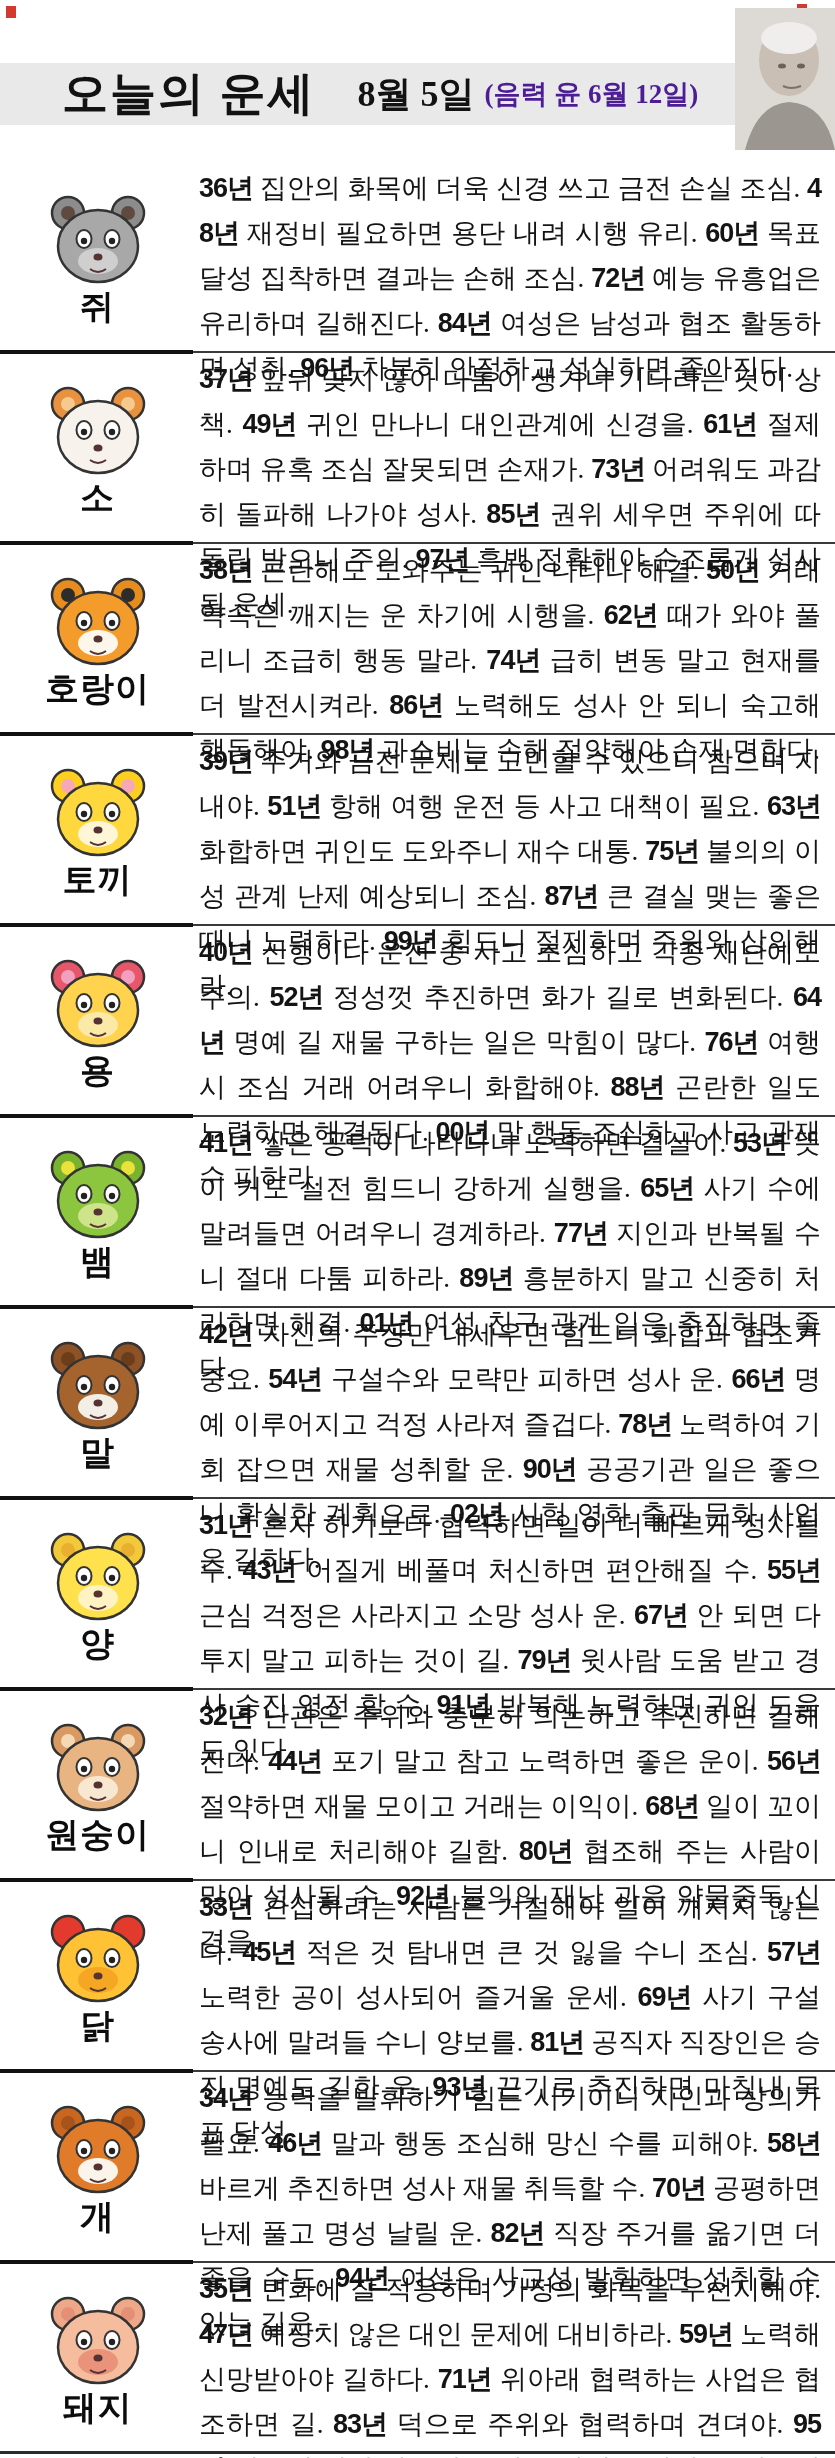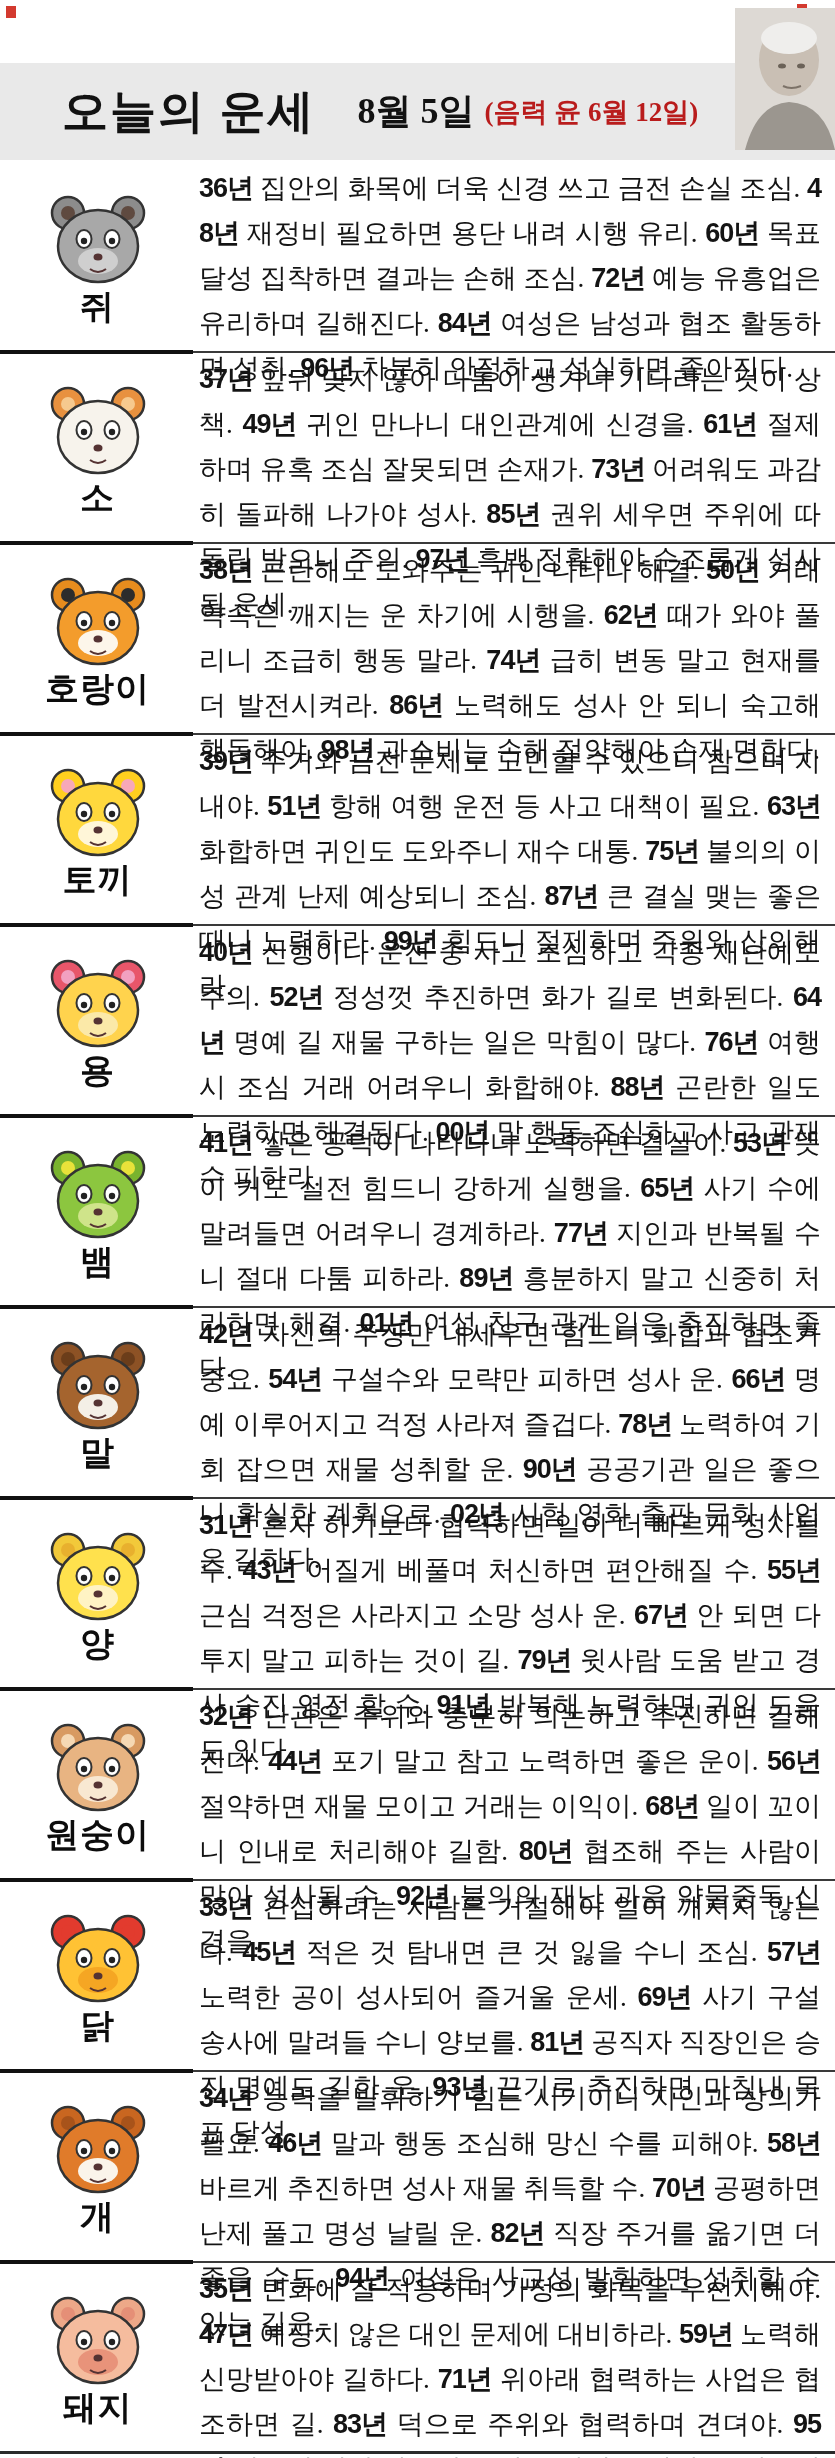--- a/index.html
+++ b/index.html
@@ -9,32 +9,32 @@
     font-family:"Liberation Serif","DejaVu Serif",serif;
     color:#111; overflow:hidden; position:relative;
   }
   .print-mark { position:absolute; width:10px; height:12px; background:#d33a2f; }
   .print-mark.left  { left:6px; top:6px; }
   .print-mark.right { right:28px; top:4px; }
 
   
   .header-wrap { position:relative; height:160px; }
   .header-band {
-    position:absolute; left:0; top:63px; width:835px; height:97px;
+    position:absolute; left:0; top:63px; width:835px; height:62px;
     background:#e9e9e9; display:flex; align-items:center;
   }
   .header-title {
     font-weight:bold; font-size:46px; letter-spacing:2px; margin-left:62px;
     color:#121212;
   }
   .header-date {
     font-weight:bold; font-size:36px; margin-left:42px; color:#121212;
   }
   .header-lunar {
-    font-size:27px; font-weight:bold; margin-left:10px; color:#b91c1c;
+    font-size:27px; font-weight:bold; margin-left:10px; color:#4c1d95;
   }
   .photo {
     position:absolute; right:0; top:8px; width:100px; height:142px;
     background:linear-gradient(180deg,#f2f0ee 0%,#d8d4d0 55%,#b9b4ae 100%);
     overflow:hidden;
   }
   .photo svg { display:block; }
 
   
   .sections { position:absolute; left:0; top:160px; width:835px; }

